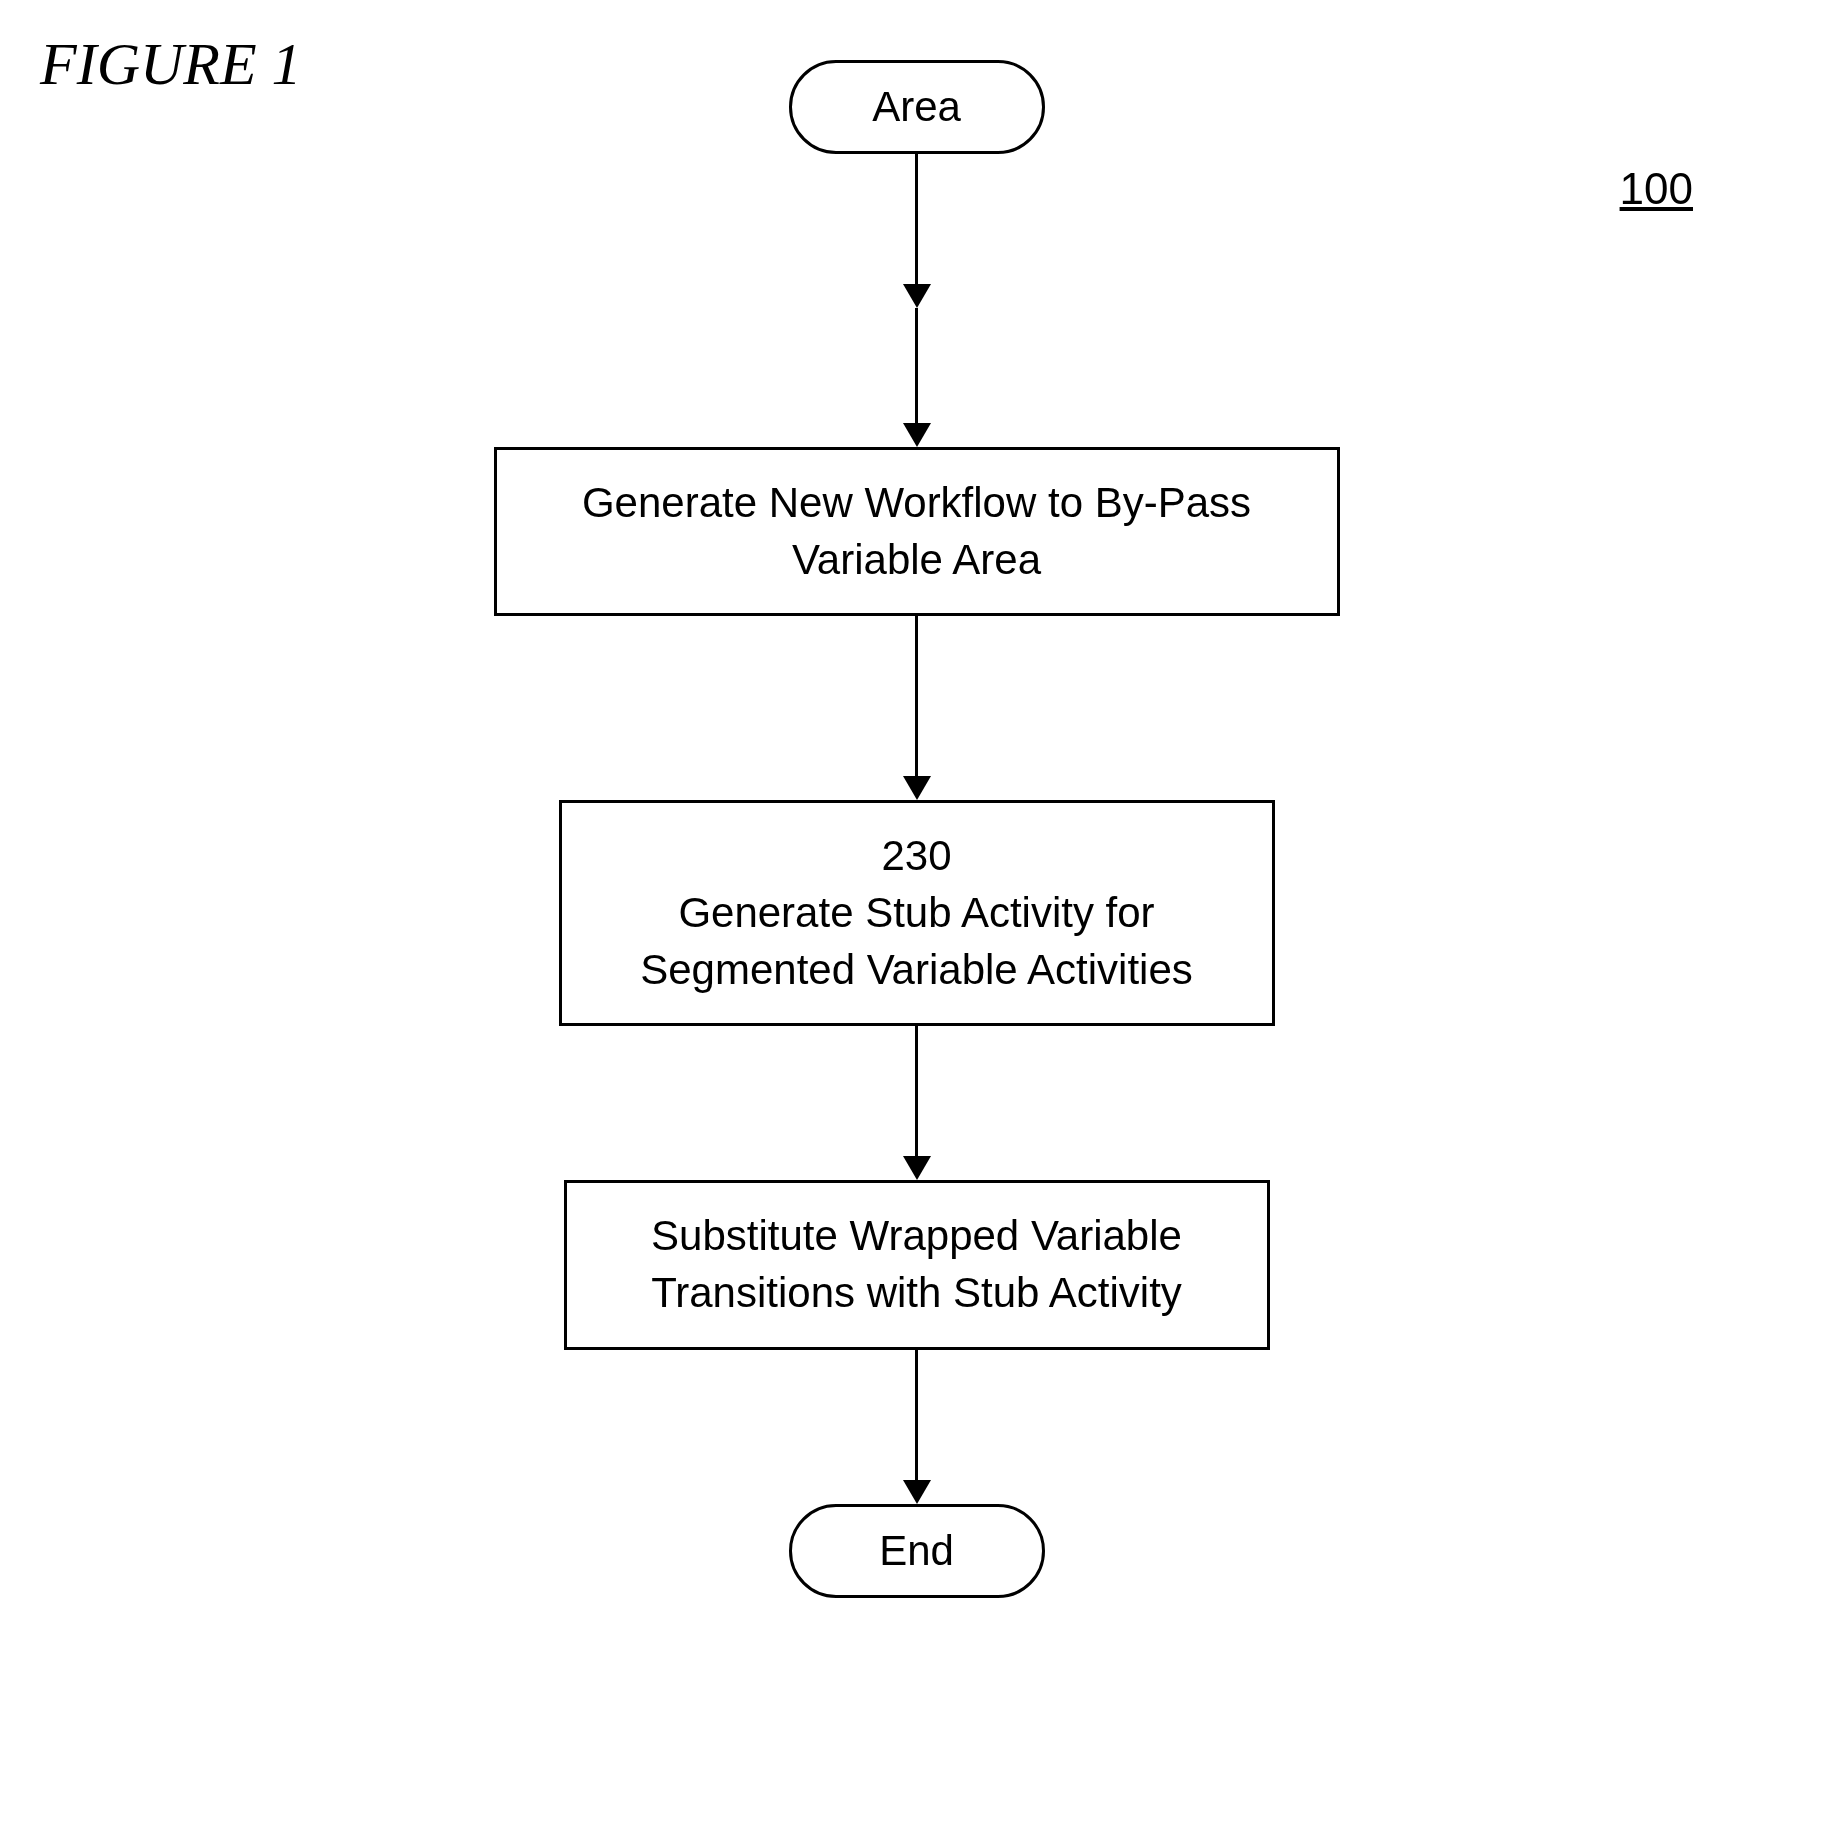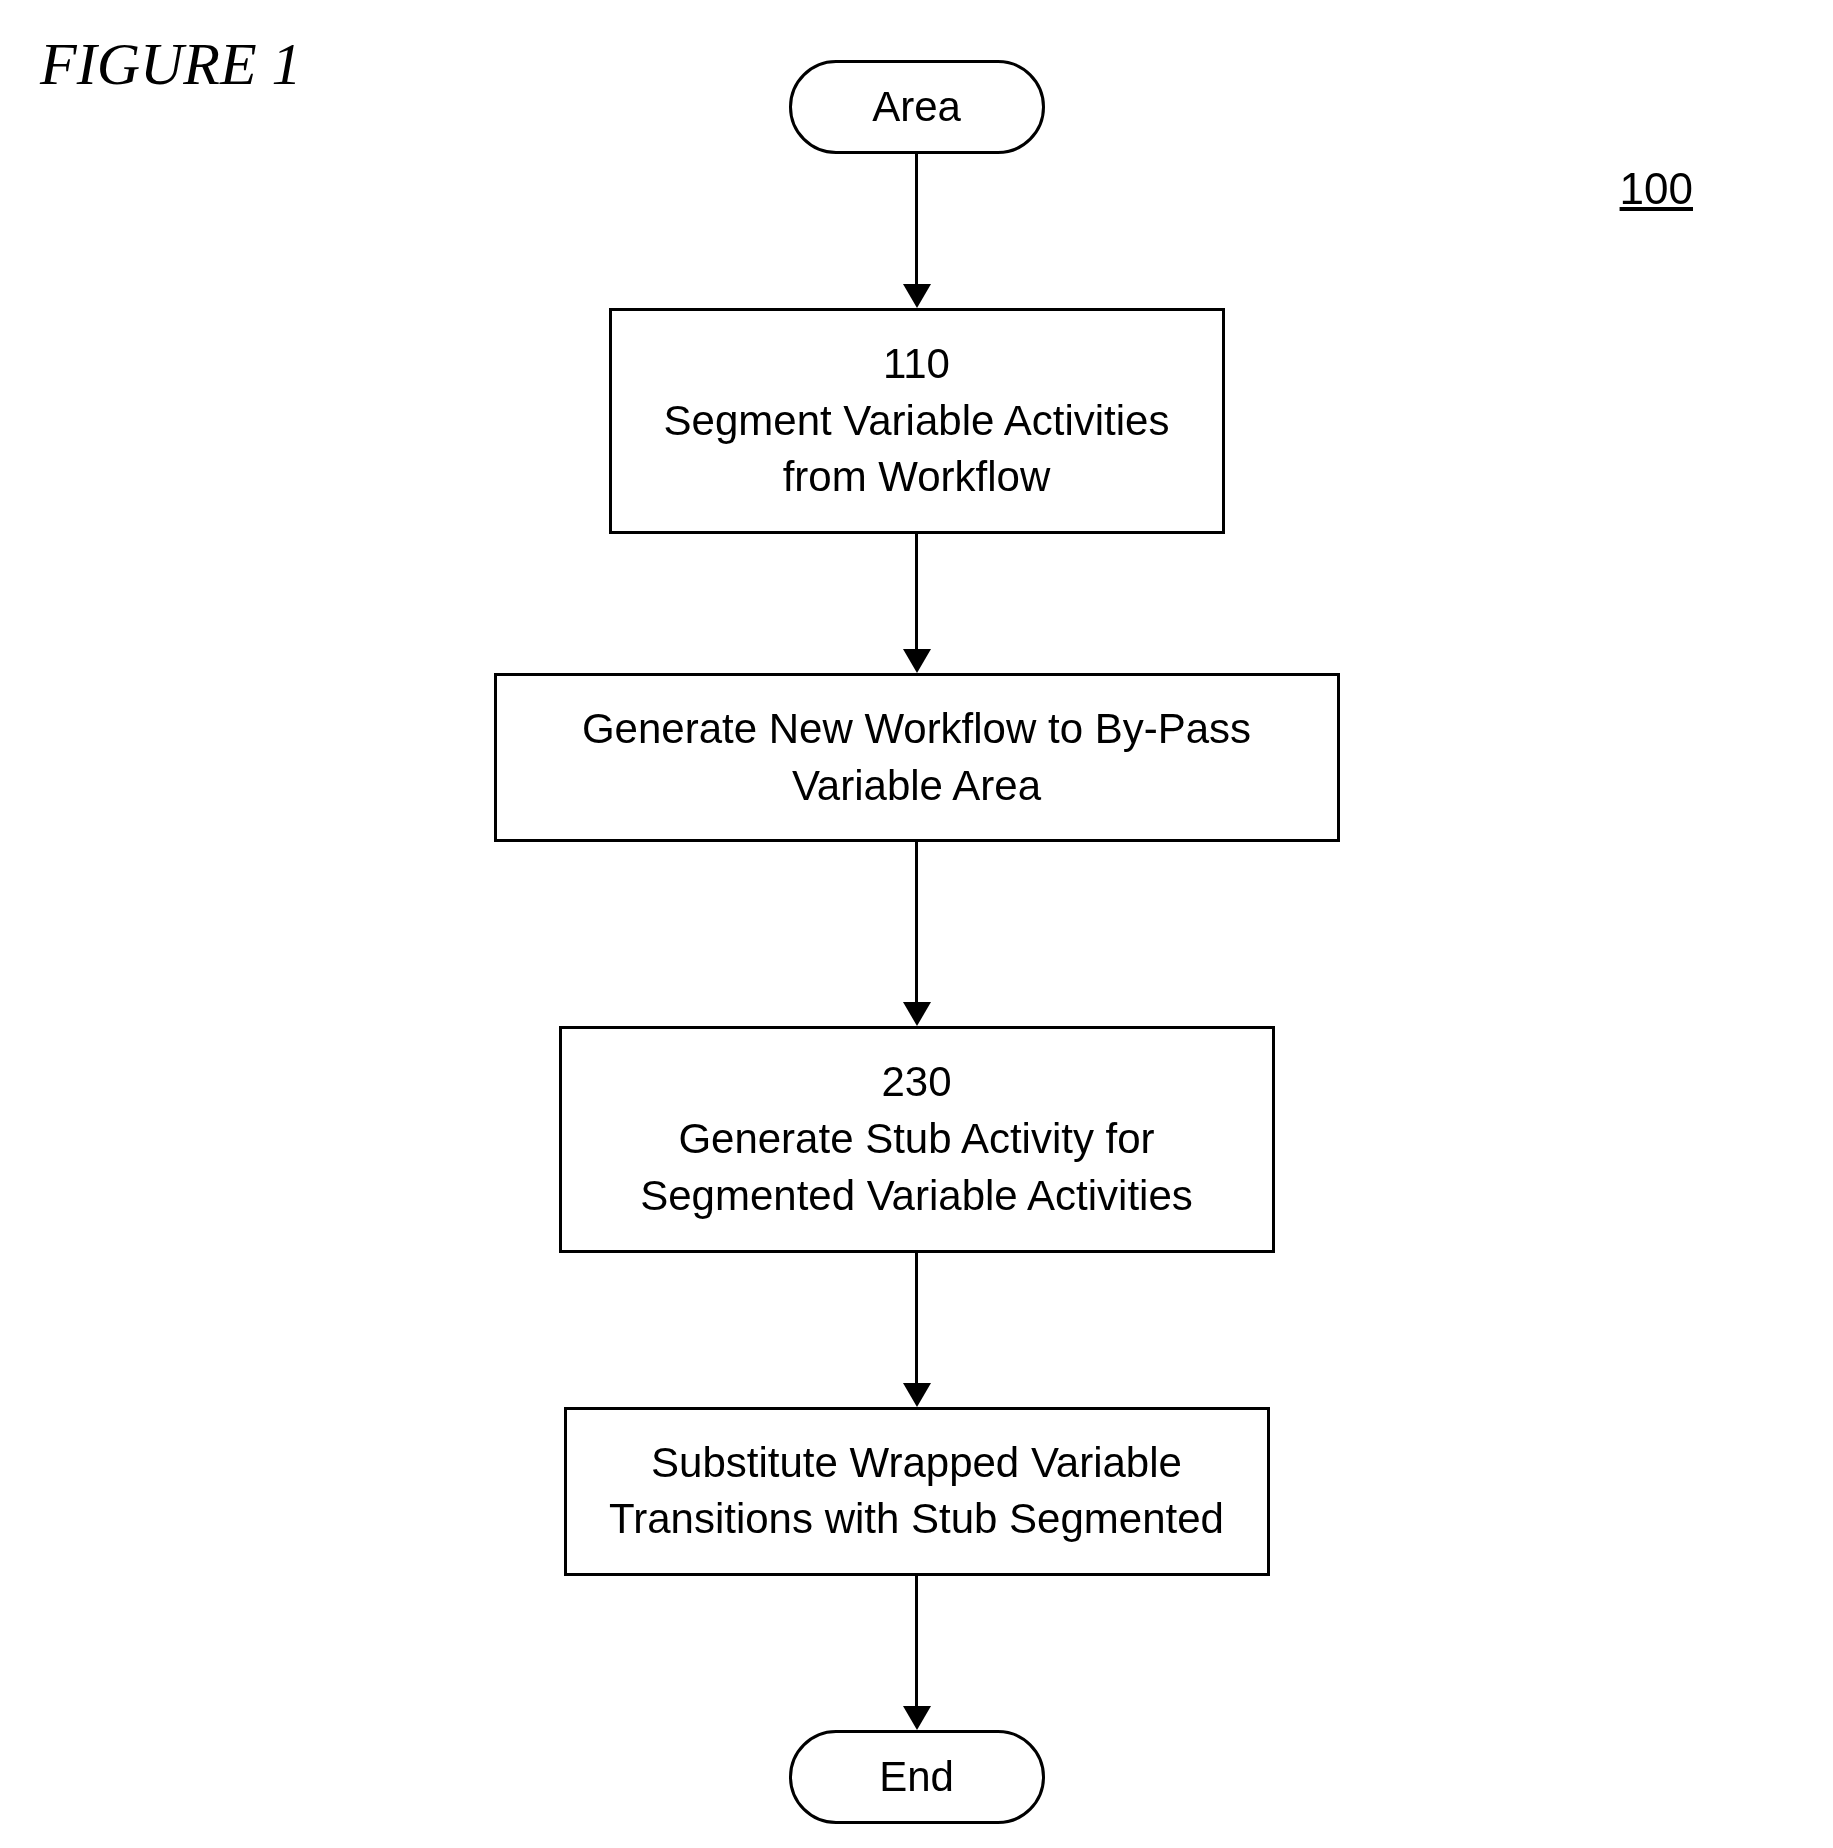--- a/index.html
+++ b/index.html
@@ -92,24 +92,20 @@
 
 <div class="flowchart">
 
   <div class="terminal">Area</div>
 
   <div class="arrow">
     <div class="arrow-line" style="height: 130px;"></div>
     <div class="arrow-head"></div>
   </div>
 
-  <div class="process process-110">
-    <span class="step-number">110</span>
-    <span>Segment Variable Activities from Workflow</span>
-  </div>
 
   <div class="arrow">
     <div class="arrow-line" style="height: 115px;"></div>
     <div class="arrow-head"></div>
   </div>
 
   <div class="process process-120">
     <span>Generate New Workflow to By-Pass Variable Area</span>
   </div>
 
@@ -122,21 +118,21 @@
     <span class="step-number">230</span>
     <span>Generate Stub Activity for Segmented Variable Activities</span>
   </div>
 
   <div class="arrow">
     <div class="arrow-line" style="height: 130px;"></div>
     <div class="arrow-head"></div>
   </div>
 
   <div class="process process-140">
-    <span>Substitute Wrapped Variable Transitions with Stub Segmented</span>
+    <span>Substitute Wrapped Variable Transitions with Stub Activity</span>
   </div>
 
   <div class="arrow">
     <div class="arrow-line" style="height: 130px;"></div>
     <div class="arrow-head"></div>
   </div>
 
   <div class="terminal">End</div>
 
 </div>

